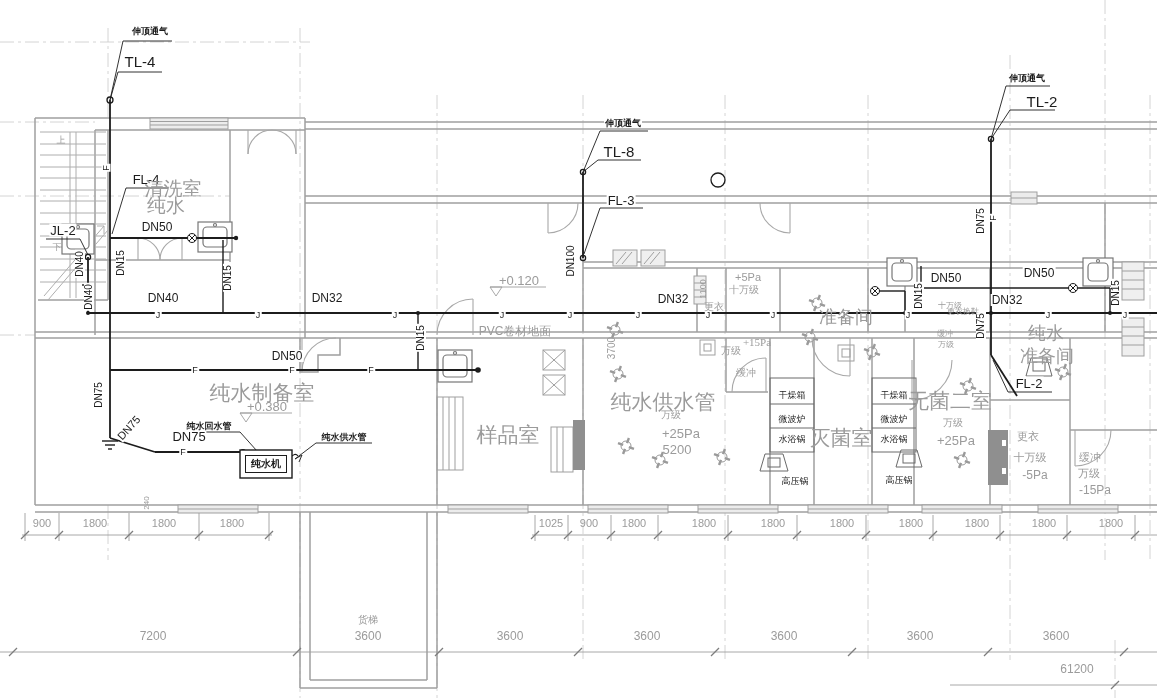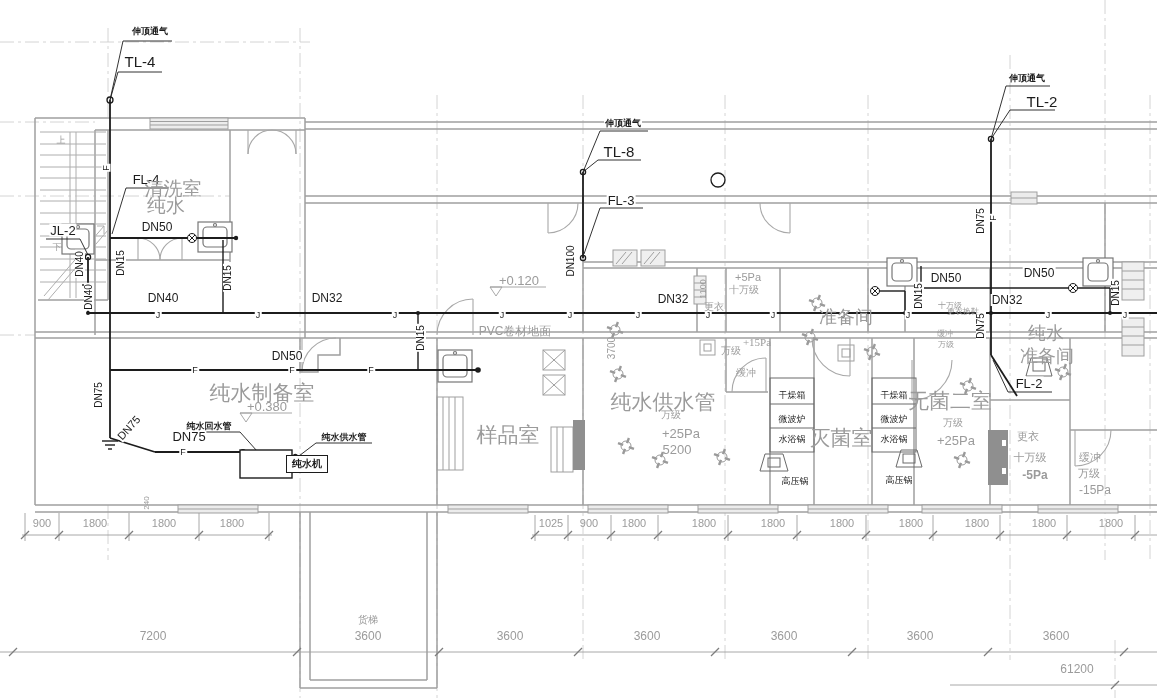--- a/index.html
+++ b/index.html
@@ -4,21 +4,21 @@
 <style>
   html,body{margin:0;padding:0;background:#fff;}
   .canvas{position:relative;width:1157px;height:698px;background:#ffffff;overflow:hidden;
           font-family:"Liberation Sans",sans-serif;}
   .canvas svg{position:absolute;left:0;top:0;}
   #labels{position:absolute;left:0;top:0;width:100%;height:100%;}
   .lbl{position:absolute;white-space:nowrap;line-height:1;transform:translate(-50%,-50%);}
   .lbl.black{color:#1c1c1c;}
   .lbl.gray{color:#9b9b9b;}
   .lbl.bg{background:#ffffff;padding:0 1px;}
-  .lbl.boxed{border:1.3px solid #1c1c1c;background:#fff;padding:3px 5px;margin-left:41px;}
+  .lbl.boxed{border:1.3px solid #1c1c1c;background:#fff;padding:3px 5px;}
 </style>
 </head>
 <body>
 
 <div class="canvas">
 <svg width="1157" height="698" viewBox="0 0 1157 698">
 
   <g stroke="#c9c9c9" stroke-width="0.8" stroke-dasharray="14 4 3 4">
     <line x1="108" y1="28" x2="108" y2="120"></line>
         <line x1="108" y1="505" x2="108" y2="560"></line>
@@ -507,21 +507,21 @@
       <div class="lbl gray" style="left: 681px; top: 433px; font-size: 13px; transform: translate(-50%, -50%);">+25Pa</div>
       <div class="lbl gray" style="left: 677px; top: 449px; font-size: 13px; transform: translate(-50%, -50%);">5200</div>
       <div class="lbl gray" style="left: 963px; top: 288px; font-size: 8px; transform: translate(-50%, -50%); margin-top: 24px;">更衣换鞋</div>
       <div class="lbl gray" style="left: 950px; top: 306px; font-size: 8px; transform: translate(-50%, -50%);">十万级</div>
       <div class="lbl gray" style="left: 945px; top: 334px; font-size: 8px; transform: translate(-50%, -50%);">缓冲</div>
       <div class="lbl gray" style="left: 946px; top: 345px; font-size: 8px; transform: translate(-50%, -50%);">万级</div>
       <div class="lbl gray" style="left: 953px; top: 423px; font-size: 10px; transform: translate(-50%, -50%);">万级</div>
       <div class="lbl gray" style="left: 956px; top: 440px; font-size: 13px; transform: translate(-50%, -50%);">+25Pa</div>
       <div class="lbl gray" style="left: 1028px; top: 436px; font-size: 11px; transform: translate(-50%, -50%);">更衣</div>
       <div class="lbl gray" style="left: 1030px; top: 457px; font-size: 11px; transform: translate(-50%, -50%);">十万级</div>
-      <div class="lbl gray" style="left: 1035px; top: 475px; font-size: 12px; transform: translate(-50%, -50%); font-weight: bold;">-5Pa</div>
+      <div class="lbl gray" style="left: 1035px; top: 475px; font-size: 12px; transform: translate(-50%, -50%);">-5Pa</div>
       <div class="lbl gray" style="left: 1090px; top: 457px; font-size: 11px; transform: translate(-50%, -50%);">缓冲</div>
       <div class="lbl gray" style="left: 1089px; top: 473px; font-size: 11px; transform: translate(-50%, -50%);">万级</div>
       <div class="lbl gray" style="left: 1095px; top: 490px; font-size: 12px; transform: translate(-50%, -50%);">-15Pa</div>
       <div class="lbl gray" style="left: 267px; top: 406px; font-size: 13px; transform: translate(-50%, -50%);">+0.380</div>
       <div class="lbl gray" style="left: 519px; top: 280px; font-size: 13px; transform: translate(-50%, -50%); text-align: center;">+0.120</div>
       <div class="lbl gray" style="left: 515px; top: 331px; font-size: 12px; transform: translate(-50%, -50%);">PVC卷材地面</div>
       <div class="lbl black" style="left: 792px; top: 395px; font-size: 9px; transform: translate(-50%, -50%);">干燥箱</div>
       <div class="lbl black" style="left: 792px; top: 419px; font-size: 9px; transform: translate(-50%, -50%);">微波炉</div>
       <div class="lbl black" style="left: 792px; top: 439px; font-size: 9px; transform: translate(-50%, -50%);">水浴锅</div>
       <div class="lbl black" style="left: 795px; top: 481px; font-size: 9px; transform: translate(-50%, -50%);">高压锅</div>

